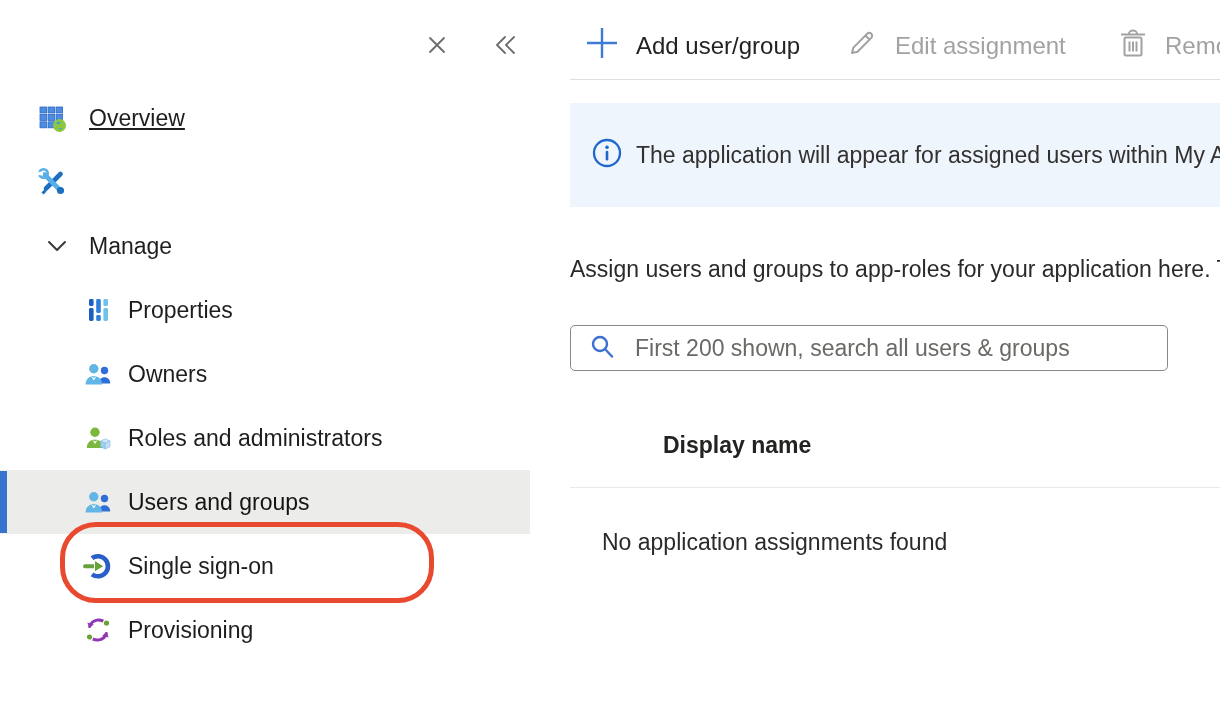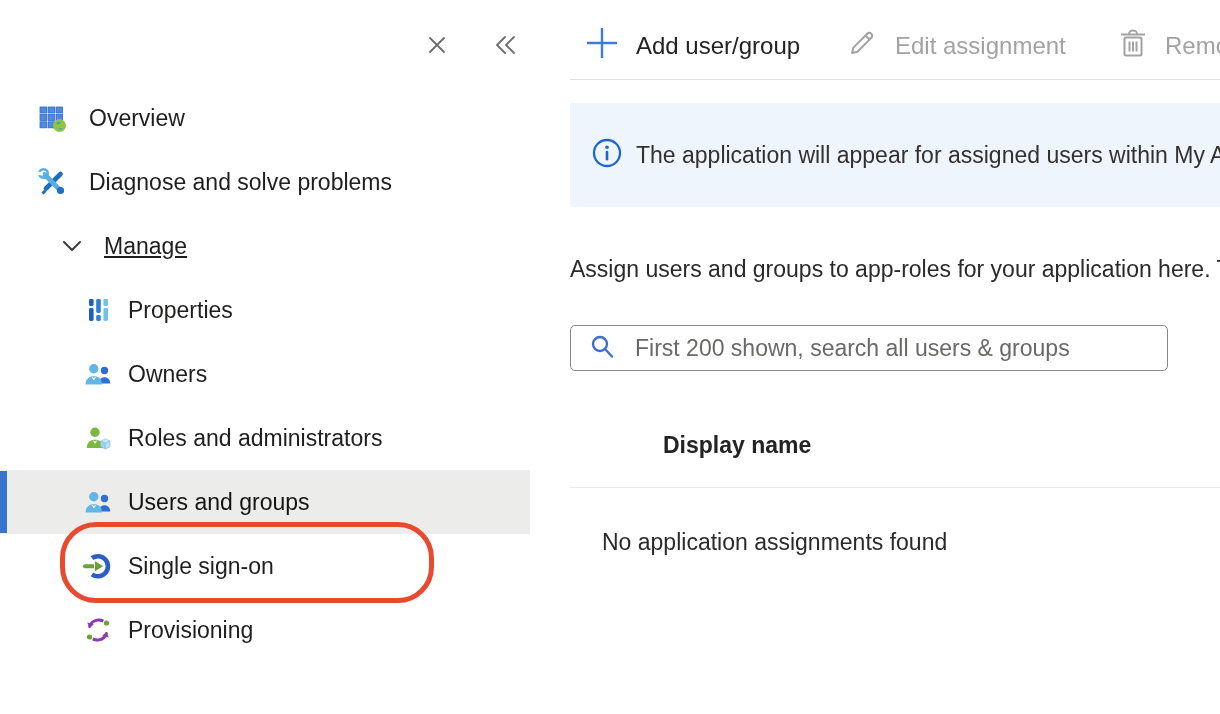--- a/index.html
+++ b/index.html
@@ -9,22 +9,22 @@
   .left-edge { position:absolute; left:0; top:0; width:1px; height:714px; background:#e7e6e5; }
 
   
   .sidebar { position:absolute; left:0; top:0; width:530px; height:714px; background:#fff; }
   .sidebar-header { position:absolute; top:30px; left:0; width:530px; height:34px; }
   .icon-btn { position:absolute; width:30px; height:30px; display:flex; align-items:center; justify-content:center; cursor:pointer; background:none; border:none; }
   .nav { position:absolute; top:86px; left:0; width:530px; }
   .nav-item { position:relative; height:64px; display:flex; align-items:center; font-size:23px; color:#1f1e1d; cursor:pointer; }
   .nav-item .ic { display:flex; align-items:center; justify-content:center; width:32px; height:32px; flex:0 0 32px; }
   .nav-item.top { padding-left:36px; }
-  .nav-item.top .lbl { margin-left:21px; }
-  .nav-item.group { padding-left:59px;text-decoration:underline; }
+  .nav-item.top .lbl { margin-left:21px;text-decoration:underline; }
+  .nav-item.group { padding-left:44px; }
   .nav-item.group .ic { width:26px; flex-basis:26px; }
   .nav-item.group .lbl { margin-left:19px; }
   .nav-item.sub { padding-left:82px; }
   .nav-item.sub .lbl { margin-left:14px; }
   .nav-item.selected { background:#ececeb; font-weight:400; color:#141414; }
   .nav-item.selected::before { content:""; position:absolute; left:0; top:1px; bottom:1px; width:7px; background:#3674cd; }
   .lbl { white-space:nowrap; }
 
   
   .annotation { position:absolute; left:60px; top:522px; width:374px; height:81px;
@@ -101,21 +101,20 @@
         <span class="ic">
           <svg width="30" height="30" viewBox="0 0 30 30">
             <path d="M23.5 7 L9 21.5" stroke="#1e6fc0" stroke-width="4.6" stroke-linecap="round"></path>
             <path d="M8.5 23.5 l-3 3 z" stroke="#1e6fc0" stroke-width="3" stroke-linecap="round"></path>
             <path d="M7.5 7.5 L21.5 21.5" stroke="#58aee6" stroke-width="4.6" stroke-linecap="round"></path>
             <circle cx="6.5" cy="6.5" r="4.2" fill="none" stroke="#58aee6" stroke-width="2.6"></circle>
             <rect x="1" y="4.8" width="5" height="3.4" fill="#ffffff"></rect>
             <circle cx="23.5" cy="23.5" r="3.6" fill="#1e6fc0"></circle>
           </svg>
         </span>
-        <span class="lbl">Diagnose and solve problems</span>
       </div>
 
       <div class="nav-item group">
         <span class="ic">
           <svg width="26" height="26" viewBox="0 0 26 26" fill="none">
               <path d="M5 9 L13 17 L21 9" stroke="#3b3a39" stroke-width="2" stroke-linecap="round" stroke-linejoin="round"></path>
             </svg>
         </span>
         <span class="lbl">Manage</span>
       </div>

